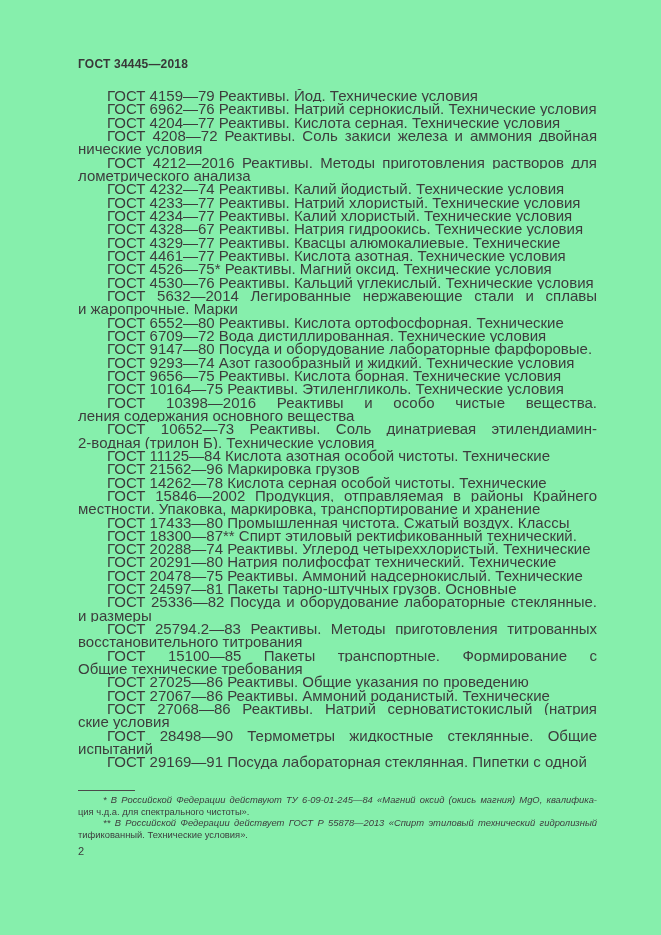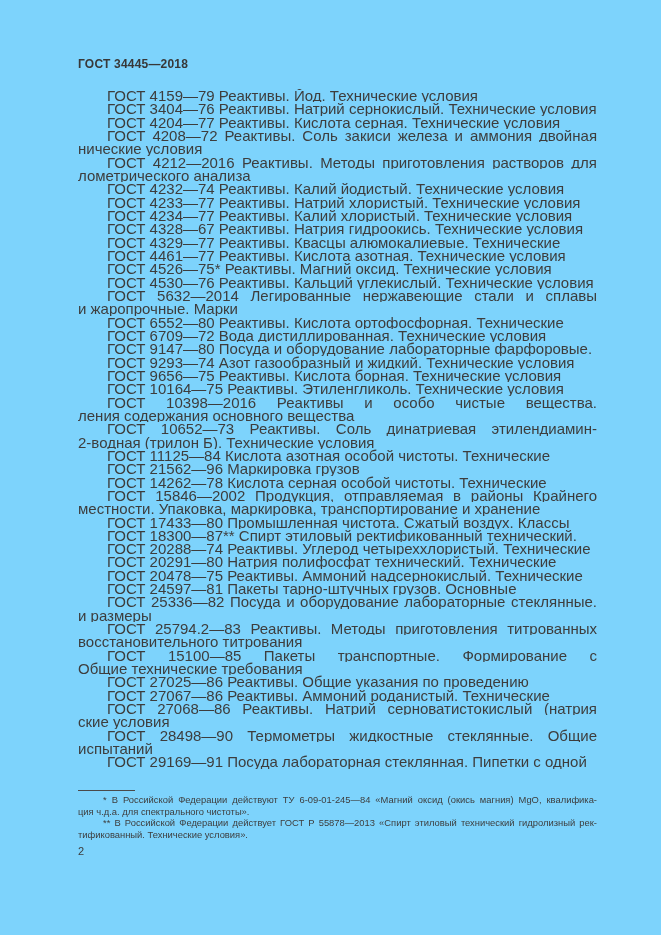--- a/index.html
+++ b/index.html
@@ -1,20 +1,20 @@
 <!DOCTYPE html>
 <html><head>
 <meta charset="utf-8">
 <style>
   html, body { margin: 0; padding: 0; background: #ffffff; }
   .page {
     position: relative;
     width: 661px;
     height: 935px;
-    background: #7dd3fc;
+    background: #86efac;
     font-family: "Liberation Sans", "DejaVu Sans", sans-serif;
     color: #3d3d3d;
     overflow: hidden;
   }
   .doc-header {
     position: absolute;
     left: 78px;
     top: 57px;
     font-size: 12px;
     font-weight: 700;
@@ -42,37 +42,37 @@
   }
   .footnotes {
     position: absolute;
     left: 78px;
     top: 794px;
     width: 519px;
     font-size: 9.4px;
     line-height: 11.7px;
   }
   .footnotes .line { height: 11.7px; }
-  .footnotes .ind { text-indent: 25px; }
+  .footnotes .ind { text-indent: 25px; font-style: italic; }
   .page-num {
     position: absolute;
     left: 78px;
     top: 845px;
     font-size: 11px;
   }
 </style>
 </head>
 <body>
 
 <div class="page">
   <div class="doc-header">ГОСТ 34445—2018</div>
 
   <div class="body-lines" id="body-lines">
       <div class="line ind">ГОСТ 4159—79 Реактивы. Йод. Технические условия</div>
-      <div class="line ind">ГОСТ 3404—76 Реактивы. Натрий сернокислый. Технические условия</div>
+      <div class="line ind">ГОСТ 6962—76 Реактивы. Натрий сернокислый. Технические условия</div>
       <div class="line ind">ГОСТ 4204—77 Реактивы. Кислота серная. Технические условия</div>
       <div class="line ind jst">ГОСТ 4208—72 Реактивы. Соль закиси железа и аммония двойная сернокислая (соль Мора). Тех-</div>
       <div class="line">нические условия</div>
       <div class="line ind jst">ГОСТ 4212—2016 Реактивы. Методы приготовления растворов для колориметрического и нефе-</div>
       <div class="line">лометрического анализа</div>
       <div class="line ind">ГОСТ 4232—74 Реактивы. Калий йодистый. Технические условия</div>
       <div class="line ind">ГОСТ 4233—77 Реактивы. Натрий хлористый. Технические условия</div>
       <div class="line ind">ГОСТ 4234—77 Реактивы. Калий хлористый. Технические условия</div>
       <div class="line ind">ГОСТ 4328—67 Реактивы. Натрия гидроокись. Технические условия</div>
       <div class="line ind">ГОСТ 4329—77 Реактивы. Квасцы алюмокалиевые. Технические условия</div>

